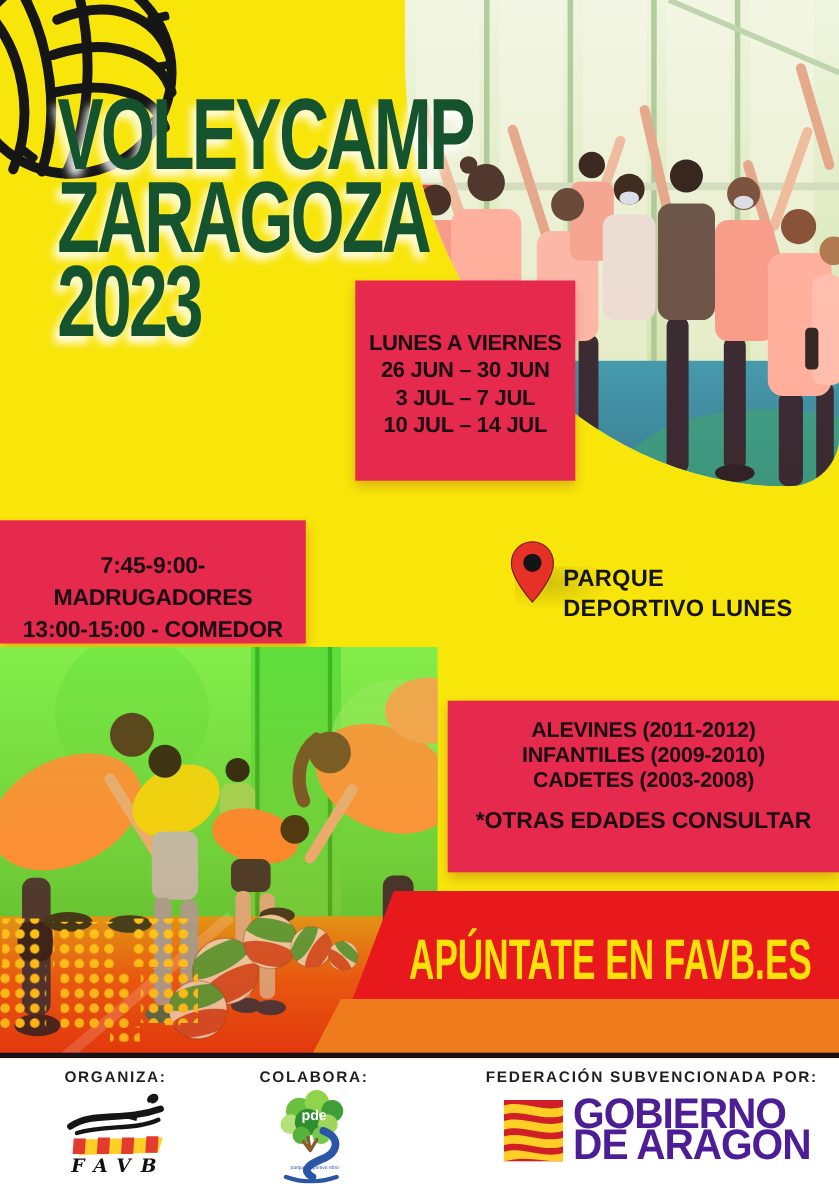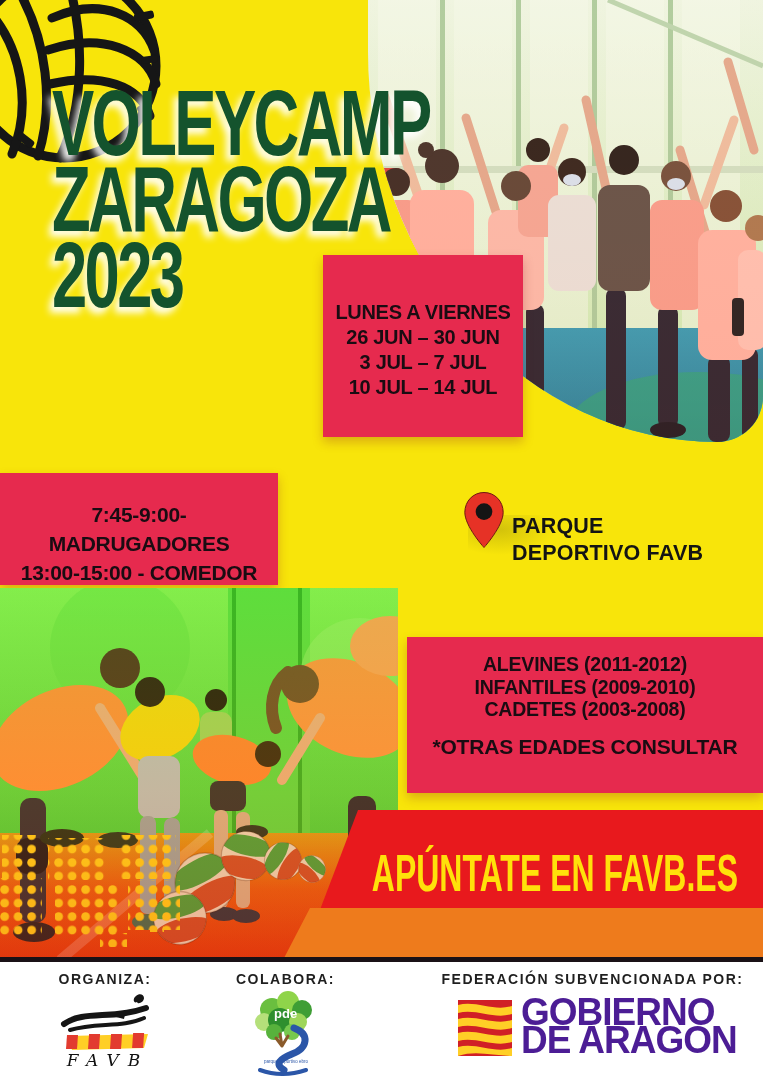--- a/index.html
+++ b/index.html
@@ -61,21 +61,21 @@
 
   
   .footer{position:absolute;left:0;top:962px;width:763px;height:118px;background:#ffffff;}
   .f-label{position:absolute;top:9px;font-size:14px;font-weight:700;letter-spacing:1.5px;
     color:#1f1f1f;text-align:center;white-space:nowrap;}
   .lab-org{left:30px;width:150px;}
   .lab-col{left:213px;width:145px;}
   .lab-sub{left:425px;width:335px;}
   .favb-logo{position:absolute;left:60px;top:30px;}
   .favb-letters{position:absolute;left:58px;top:88px;width:100px;text-align:center;
-    font-family:"DejaVu Serif",serif;font-style:italic;font-size:17px;font-weight:400;
+    font-family:"DejaVu Serif",serif;font-style:italic;font-size:17px;font-weight:700;
     letter-spacing:9px;color:#111;}
   .tree-logo{position:absolute;left:250px;top:26px;}
   .flag-logo{position:absolute;left:458px;top:38px;}
   .gob-text{position:absolute;left:521px;top:36px;color:#4c1d95;}
   .gob-text div{font-size:37px;font-weight:900;line-height:28px;letter-spacing:-1px;
     transform:scale(1,1.05);transform-origin:0 0;white-space:nowrap;}
 </style>
 </head>
 <body>
 
@@ -210,21 +210,21 @@
     <div>13:00-15:00 - COMEDOR</div>
   </div>
 
   <div class="pin-shadow"></div>
   <svg class="pin" width="40" height="58" viewBox="0 0 24 34">
     <path d="M12,0.5 C5.4,0.5 0.5,5.8 0.5,12.4 C0.5,20.8 12,33.5 12,33.5 C12,33.5 23.5,20.8 23.5,12.4 C23.5,5.8 18.6,0.5 12,0.5 Z" fill="#e63226" stroke="#701812" stroke-width="0.6"></path>
     <circle cx="12" cy="12" r="5" fill="#141414"></circle>
   </svg>
   <div class="loc-text">
     <div>PARQUE</div>
-    <div>DEPORTIVO FAVB</div>
+    <div>DEPORTIVO LUNES</div>
   </div>
 
   <div class="bottom-photo">
     <svg width="398" height="372" viewBox="0 0 398 372">
       <defs>
         <linearGradient id="wall2" x1="0" y1="0" x2="0" y2="1">
           <stop offset="0" stop-color="#86ef52"></stop>
             <stop offset="1" stop-color="#46d63a"></stop>
         </linearGradient>
         <linearGradient id="floor2" x1="0" y1="0" x2="0" y2="1">

